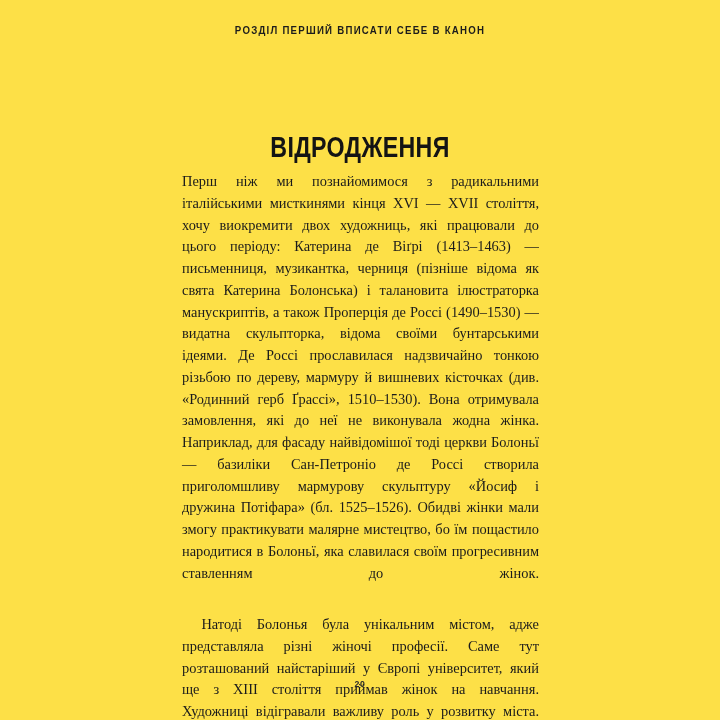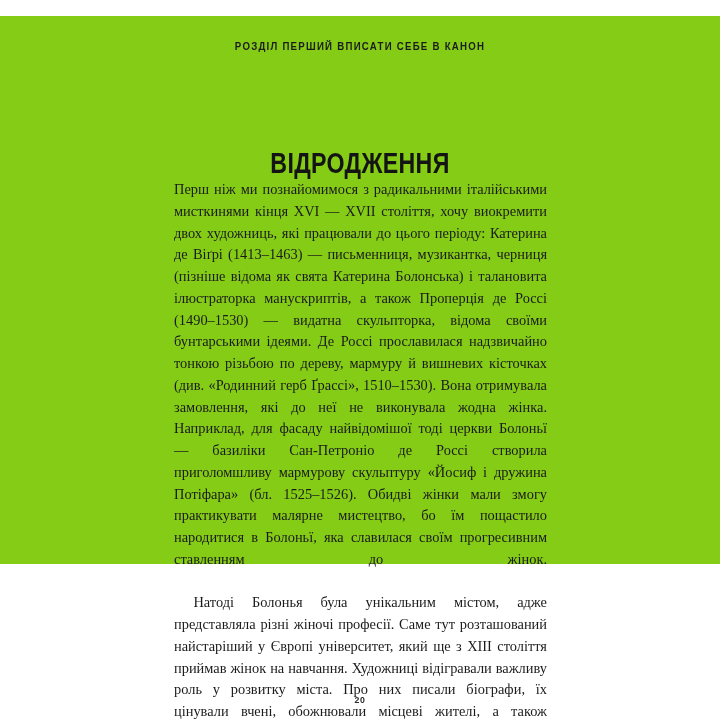--- a/index.html
+++ b/index.html
@@ -13,24 +13,24 @@
     position: relative;
     overflow: hidden;
     font-family: "Liberation Serif", "DejaVu Serif", serif;
     color: #1a1a1a;
     -webkit-font-smoothing: antialiased;
   }
 
   .page {
     position: absolute;
     left: 0;
-    top: 16px;
+    top: 0;
     width: 720px;
-    height: 548px;
-    background: #84cc16;
+    height: 720px;
+    background: #fde047;
   }
 
   
   .running-header {
     position: absolute;
     left: 0;
     top: 24px;
     width: 720px;
     text-align: center;
     font-family: "Liberation Sans Narrow", "Liberation Sans", "DejaVu Sans", sans-serif;
@@ -65,21 +65,21 @@
 
   
   .text-column {
     position: absolute;
     left: 174px;
     top: 163px;
     width: 373px;
   }
 
   .body-paragraph {
-    margin: 0;
+    margin: 8px;
     text-align: justify;
     text-justify: inter-word;
     font-family: "Liberation Serif", "DejaVu Serif", serif;
     font-size: 14.4px;
     line-height: 21.75px;
     color: #1b1b1b;
     text-indent: 0;
     hyphens: none;
     word-spacing: 0.02em;
   }

